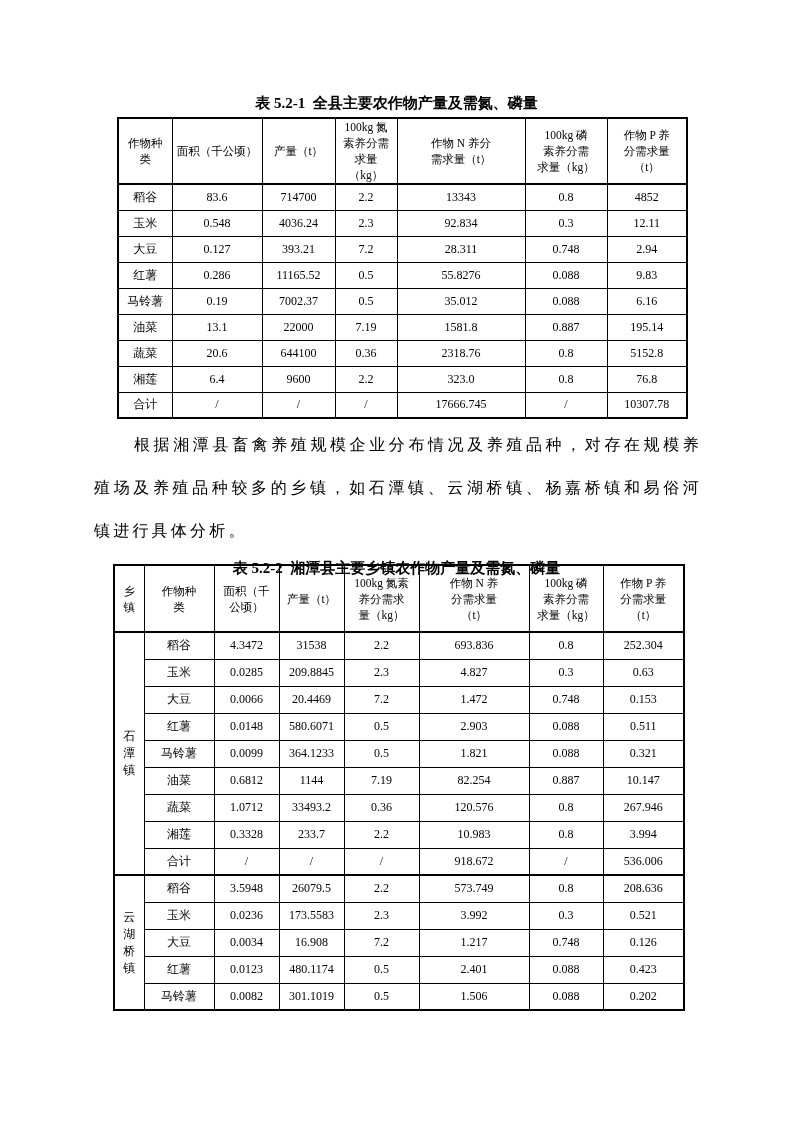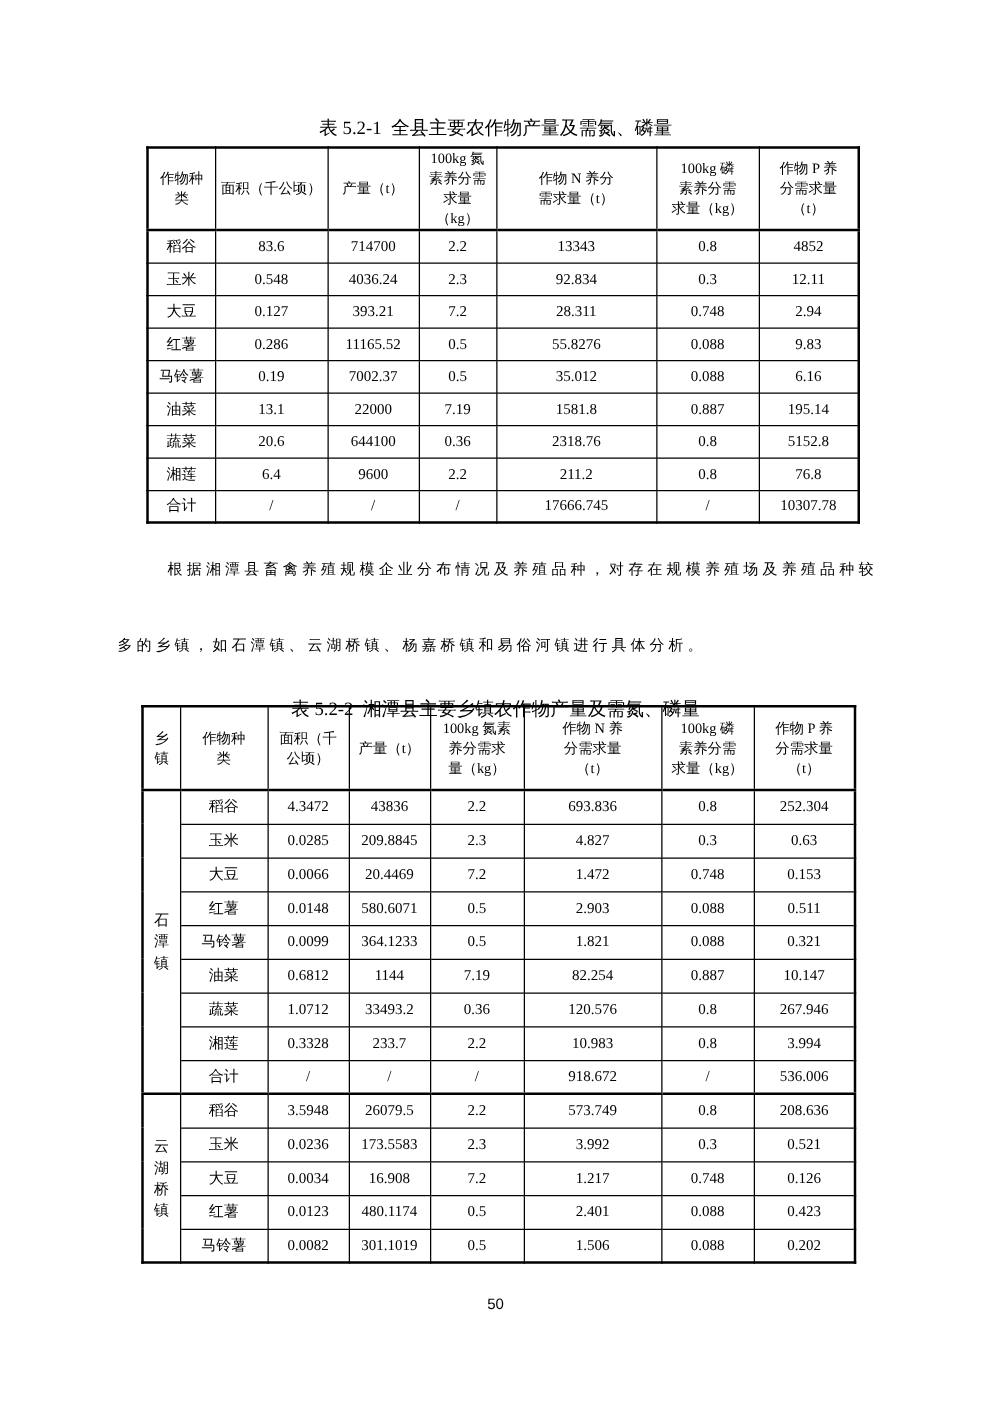--- a/index.html
+++ b/index.html
@@ -12,21 +12,21 @@
     color: #000000;
     font-family: "Liberation Serif", "DejaVu Serif", serif;
     overflow: hidden;
     margin: 0 auto;
   }
   .doc-title {
     position: absolute;
     left: 0;
     width: 100%;
     text-align: center;
-    font-weight: normal;
+    font-weight: bold;
     font-size: 15px;
     line-height: 18px;
     white-space: pre;
   }
   #title1 { top: 94px; }
   #title2 { top: 559px; text-align: center; }
 
   table.doc-table {
     position: absolute;
     border-collapse: collapse;
@@ -57,25 +57,26 @@
   #t2 tbody td { height: 27px; }
   tr.group-start td { border-top: 2px solid #000; }
   td.town-cell { padding: 0; }
   td.town-cell .vchar { display: block; line-height: 17px; font-size: 12px; }
 
   .body-paragraph {
     position: absolute;
     top: 425px;
     left: 94px;
     width: 608px;
-    font-size: 12px;
-    line-height: 61px;
+    font-size: 16px;
+    line-height: 43px;
     letter-spacing: 3.2px;
     text-indent: 40px;
     text-align: justify;
+    font-family: Liberation Mono, monospace;
   }
   .page-number {
     position: absolute;
     top: 1036px;
     left: 0;
     width: 100%;
     text-align: center;
     font-size: 12px;
     font-family: "Liberation Sans", "DejaVu Sans", sans-serif;
   }
@@ -178,21 +179,21 @@
           <td>0.36</td>
           <td>2318.76</td>
           <td>0.8</td>
           <td>5152.8</td>
         </tr>
         <tr>
           <td>湘莲</td>
           <td>6.4</td>
           <td>9600</td>
           <td>2.2</td>
-          <td>211.2</td>
+          <td>323.0</td>
           <td>0.8</td>
           <td>76.8</td>
         </tr>
         <tr>
           <td>合计</td>
           <td>/</td>
           <td>/</td>
           <td>/</td>
           <td>17666.745</td>
           <td>/</td>
@@ -241,21 +242,21 @@
     </thead>
     <tbody>
         <tr class="group-start">
           <td rowspan="9" class="town-cell">
             <span class="vchar">石</span>
             <span class="vchar">潭</span>
             <span class="vchar">镇</span>
           </td>
           <td>稻谷</td>
           <td>4.3472</td>
-          <td>43836</td>
+          <td>31538</td>
           <td>2.2</td>
           <td>693.836</td>
           <td>0.8</td>
           <td>252.304</td>
         </tr>
         <tr>
           <td>玉米</td>
           <td>0.0285</td>
           <td>209.8845</td>
           <td>2.3</td>
@@ -373,15 +374,14 @@
           <td>0.0082</td>
           <td>301.1019</td>
           <td>0.5</td>
           <td>1.506</td>
           <td>0.088</td>
           <td>0.202</td>
         </tr>
       </tbody>
   </table>
 
-  <div class="page-number">50</div>
 
 </div>
 
 </body></html>

